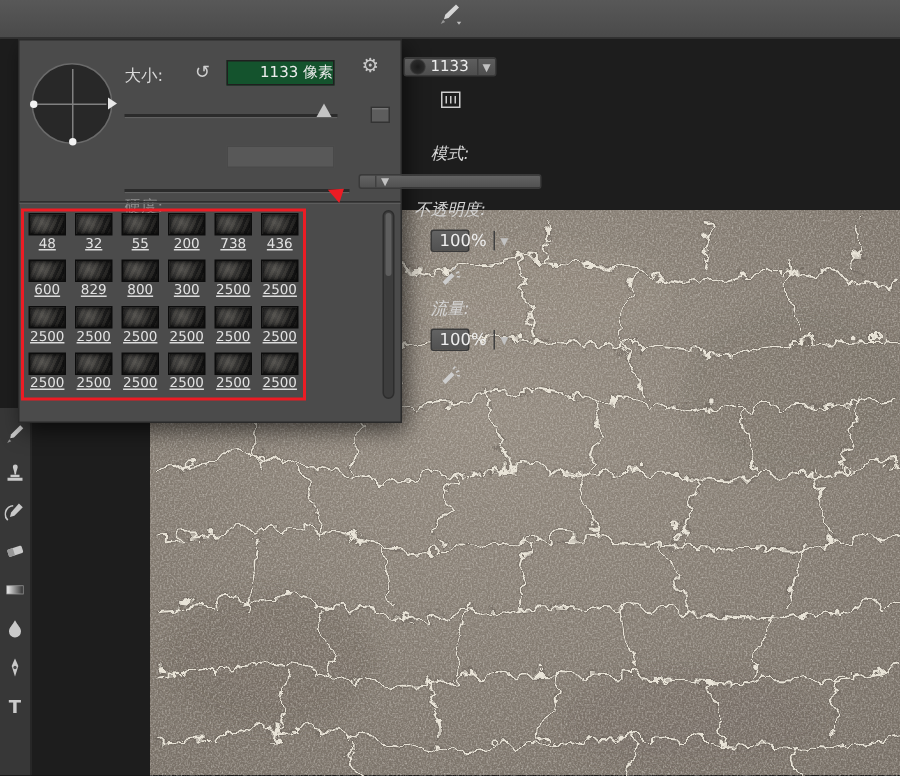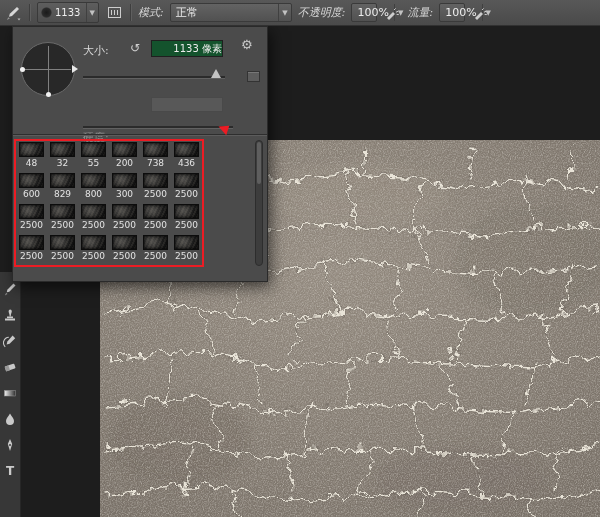--- a/index.html
+++ b/index.html
@@ -4,21 +4,21 @@
 <style>
   * { margin:0; padding:0; box-sizing:border-box; }
   html,body { background:#111; }
   body { font-family:"DejaVu Sans", sans-serif; }
   .screen { position:relative; width:600px; height:517px; background:#1d1d1d; overflow:hidden;
             font-size:11px; color:#dcdcdc; }
 
   
   .options-bar { position:absolute; top:0; left:0; right:0; height:26px; z-index:30;
     background:linear-gradient(#585858,#4a4a4a); border-bottom:1px solid #313131;
-    display:flex; align-items:center; padding:0 4px; gap:6px; }
+    display:flex; align-items:center; padding:0 4px; gap:6px;flex-direction:column; }
   .obar-icon { width:18px; height:18px; display:flex; align-items:center; justify-content:center; flex:0 0 auto; }
   .obar-label { color:#d6d6d6; white-space:nowrap;font-style:italic; }
   .dd { display:flex; align-items:center; height:19px; background:linear-gradient(#636363,#515151);
         border:1px solid #3a3a3a; border-radius:2px; padding:0 0 0 5px; cursor:default; }
   .dd .dd-val { flex:1; white-space:nowrap; color:#eee; }
   .dd .chev { margin-left:5px; border-left:1px solid #404040; align-self:stretch; display:flex;
               align-items:center; padding:0 3px; color:#c2c2c2; font-size:7px; }
   .dd-mode { width:122px; }
   .dd-pct  { width:26px; }
   .brush-preview { display:flex; align-items:center; height:21px; width:62px;
@@ -66,21 +66,21 @@
   .slider-thumb { position:absolute; left:198px; top:42px; width:0; height:0;
     border-left:5px solid transparent; border-right:5px solid transparent; border-bottom:9px solid #c4c4c4; }
   .mini-sq { position:absolute; left:234px; top:44px; width:13px; height:11px;
     background:#5d5d5d; border:1px solid #333; box-shadow:inset 0 1px 0 #777; }
   .hard-field { position:absolute; left:138px; top:70px; width:72px; height:15px;
     background:#585858; border:1px solid #494949; }
   .divider { position:absolute; left:0; right:0; top:107px; height:0;
     border-top:1px solid #2e2e2e; box-shadow:0 1px 0 #5c5c5c; }
 
   .preset-grid { position:absolute; left:3px; top:113px; width:186px;
-    display:grid; grid-template-columns:repeat(6,31px); }
+    display:grid; grid-template-columns:repeat(6,31px);text-decoration:underline; }
   .preset { width:31px; height:31px; display:flex; flex-direction:column; align-items:center; padding-top:2px; cursor:default; }
   .preset .thumb { width:25px; height:15px; border:1px solid #0c0c0c;
     background:
       radial-gradient(circle at 38% 45%, rgba(190,185,175,.30), transparent 62%),
       repeating-linear-gradient(115deg, rgba(120,115,105,.18) 0 2px, transparent 2px 4px),
       linear-gradient(135deg,#2b2b2b,#101010);
     box-shadow:inset 0 0 3px #000; }
   .preset .psize { font-size:9px; color:#e3e3e3; line-height:11px; margin-top:1px; }
   .vscroll { position:absolute; right:4px; top:113px; width:8px; height:126px;
     background:#3d3d3d; border:1px solid #2d2d2d; border-radius:4px; }
@@ -254,21 +254,20 @@
     </div>
     <div class="obar-icon">
       <svg width="15" height="15" viewBox="0 0 15 15">
           <rect x="1.5" y="2.5" width="12" height="10" fill="none" stroke="#cdcdcd"></rect>
           <path d="M4.5 5v5M7.5 5v5M10.5 5v5" stroke="#cdcdcd"></path>
         </svg>
     </div>
     <div class="vsep"></div>
     <span class="obar-label">模式:</span>
     <div class="dd dd-mode">
-      <span class="dd-val">正常</span>
       <span class="chev">▼</span>
     </div>
     <span class="obar-label">不透明度:</span>
     <div class="dd dd-pct">
       <span class="dd-val">100%</span>
       <span class="chev">▼</span>
     </div>
     <div class="obar-icon">
       <svg width="16" height="16" viewBox="0 0 16 16">
           <path d="M3 13l6-6 2 2-6 6z" fill="#cdcdcd"></path>

